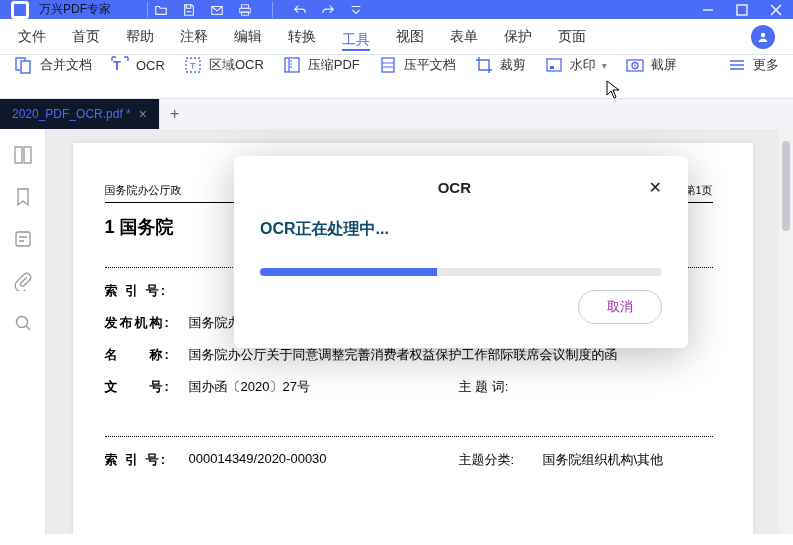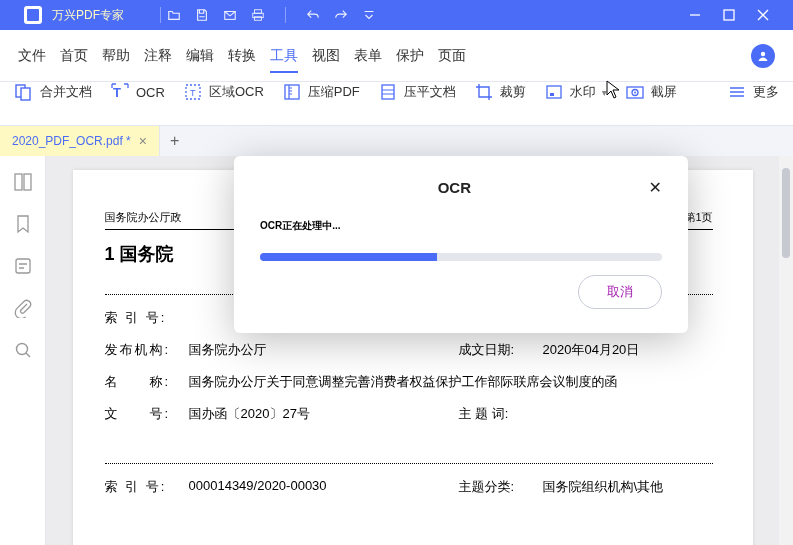--- a/index.html
+++ b/index.html
@@ -1,55 +1,55 @@
 <!DOCTYPE html>
 <html><head>
 <meta charset="utf-8">
 <style>
 *{margin:0;padding:0;box-sizing:border-box;font-family:"Microsoft YaHei","Segoe UI",sans-serif}
 body{width:793px;height:545px;overflow:hidden;background:#fff;position:relative}
-.titlebar{height:30px;background:#4b6cf6;display:flex;align-items:center;color:#fef9c3;font-size:12px;padding:0 24px}
+.titlebar{height:19px;background:#4b6cf6;display:flex;align-items:center;color:#0f172a;font-size:12px;padding:0 11px}
 .logo{width:18px;height:18px;background:#fff;border-radius:3px;margin-right:10px;position:relative}
 .logo::before{content:"";position:absolute;inset:3px;background:#4b6cf6;border-radius:1px}
 .app-name{margin-right:30px}
 .tb-icons{display:flex;gap:14px;align-items:center}
 .tb-icon{width:14px;height:14px;opacity:.9;cursor:pointer}
 .tb-sep{width:1px;height:16px;background:rgba(255,255,255,.35);margin:0 6px}
 .tb-right{margin-left:auto;display:flex;gap:22px;align-items:center}
 .win-btn{width:12px;height:12px;cursor:pointer}
-.menubar{height:52px;background:#fff;border-bottom:1px solid #e3e6ef;display:flex;align-items:center;padding:0 18px;gap:14px;font-size:14px;color:#333}
+.menubar{height:36px;background:#fff;border-bottom:1px solid #e3e6ef;display:flex;align-items:center;padding:0 18px;gap:26px;font-size:14px;color:#333}
 .menu-item{cursor:pointer}
-.menu-item.active{color:#4b6cf6;border-bottom:2px solid #4b6cf6;padding-bottom:6px;margin-bottom:-8px}
+.menu-item.active{color:#4b6cf6;border-bottom:2px solid #4b6cf6;margin-bottom:-8px}
 .avatar{margin-left:auto;width:24px;height:24px;border-radius:50%;background:#4b6cf6;display:flex;align-items:center;justify-content:center}
 .toolbar{height:44px;background:#fff;border-bottom:1px solid #e3e6ef;display:flex;align-items:flex-start;padding:0 14px;gap:18px;font-size:13px;color:#333}
 .tool{display:flex;align-items:center;gap:6px;cursor:pointer}
 .tico{width:20px;height:20px;display:flex;align-items:center;justify-content:center;color:#4b6cf6}
 .tabbar{height:30px;background:#f2f4fa;display:flex;align-items:center;font-size:12px}
-.tab{height:100%;padding:0 12px;display:flex;align-items:center;gap:8px;background:#fef9c3;border-right:1px solid #e3e6ef;color:#4b6cf6;max-width:210px}
+.tab{height:100%;padding:0 12px;display:flex;align-items:center;gap:8px;background:#0f172a;border-right:1px solid #e3e6ef;color:#4b6cf6;max-width:210px}
 .tab-close{color:#888;cursor:pointer;font-size:14px}
 .tab-add{padding:0 10px;color:#666;font-size:16px;cursor:pointer}
 .workspace{display:flex;height:calc(545px - 30px - 36px - 44px - 30px);background:#ececee}
 .sidepanel{width:46px;background:#fff;border-right:1px solid #e3e6ef;display:flex;flex-direction:column;align-items:center;padding-top:16px;gap:22px}
 .sp-icon{width:20px;height:20px;color:#999;cursor:pointer}
 .canvas{flex:1;position:relative;overflow:hidden;padding:14px 18px 0 18px}
 .page{background:#fff;margin:0 auto;width:680px;height:100%;box-shadow:0 0 4px rgba(0,0,0,.1);padding:40px 40px 0 32px;font-family:"SimSun",serif;color:#000;font-size:13px;position:relative}
 .pg-hdr{display:flex;justify-content:space-between;font-size:11px;border-bottom:1px solid #000;padding-bottom:4px;margin-bottom:12px}
 .pg-title{font-size:18px;font-weight:bold;margin-bottom:28px}
 .dots{border-top:1px dotted #000;margin:10px 0 14px 0}
 .row{display:flex;margin-bottom:14px;font-size:13px}
-.lbl{width:84px;font-weight:normal;letter-spacing:2px}
+.lbl{width:84px;font-weight:bold;letter-spacing:2px}
 .lbl2{width:84px;font-weight:normal;margin-left:40px}
 .val{flex:0 0 auto}
 .scrollbar{width:14px;background:#f2f2f2;position:relative}
 .thumb{position:absolute;top:12px;left:3px;width:8px;height:90px;background:#c7c9d1;border-radius:4px}
 .modal{position:absolute;left:234px;top:156px;width:454px;background:#fff;border-radius:6px;box-shadow:0 8px 40px rgba(0,0,0,.25);padding:22px 26px 24px 26px}
 .m-head{display:flex;align-items:center;margin-bottom:22px}
 .m-title{flex:1;text-align:center;font-size:15px;font-weight:600;color:#222}
 .m-close{cursor:pointer;font-size:16px;color:#222}
-.m-status{font-size:10px;font-weight:600;color:#000000;margin-bottom:20px}
+.m-status{font-size:16px;font-weight:600;color:#0c4a6e;margin-bottom:28px}
 .prog{width:100%;height:8px;background:#e5e6eb;border-radius:4px;overflow:hidden;margin-bottom:14px}
 .prog-fill{height:100%;background:#4b6cf6;width:44.06%}
 .m-pct{font-size:15px;font-weight:600;color:#222;margin-bottom:28px}
 .m-actions{display:flex;justify-content:flex-end}
 .btn-cancel{border:1px solid #c9cdd8;background:#fff;border-radius:18px;padding:7px 28px;font-size:13px;color:#a21caf;cursor:pointer}
 .cursor{position:absolute;left:606px;top:80px;pointer-events:none}
 svg{display:block}
 </style>
 </head>
 <body>

